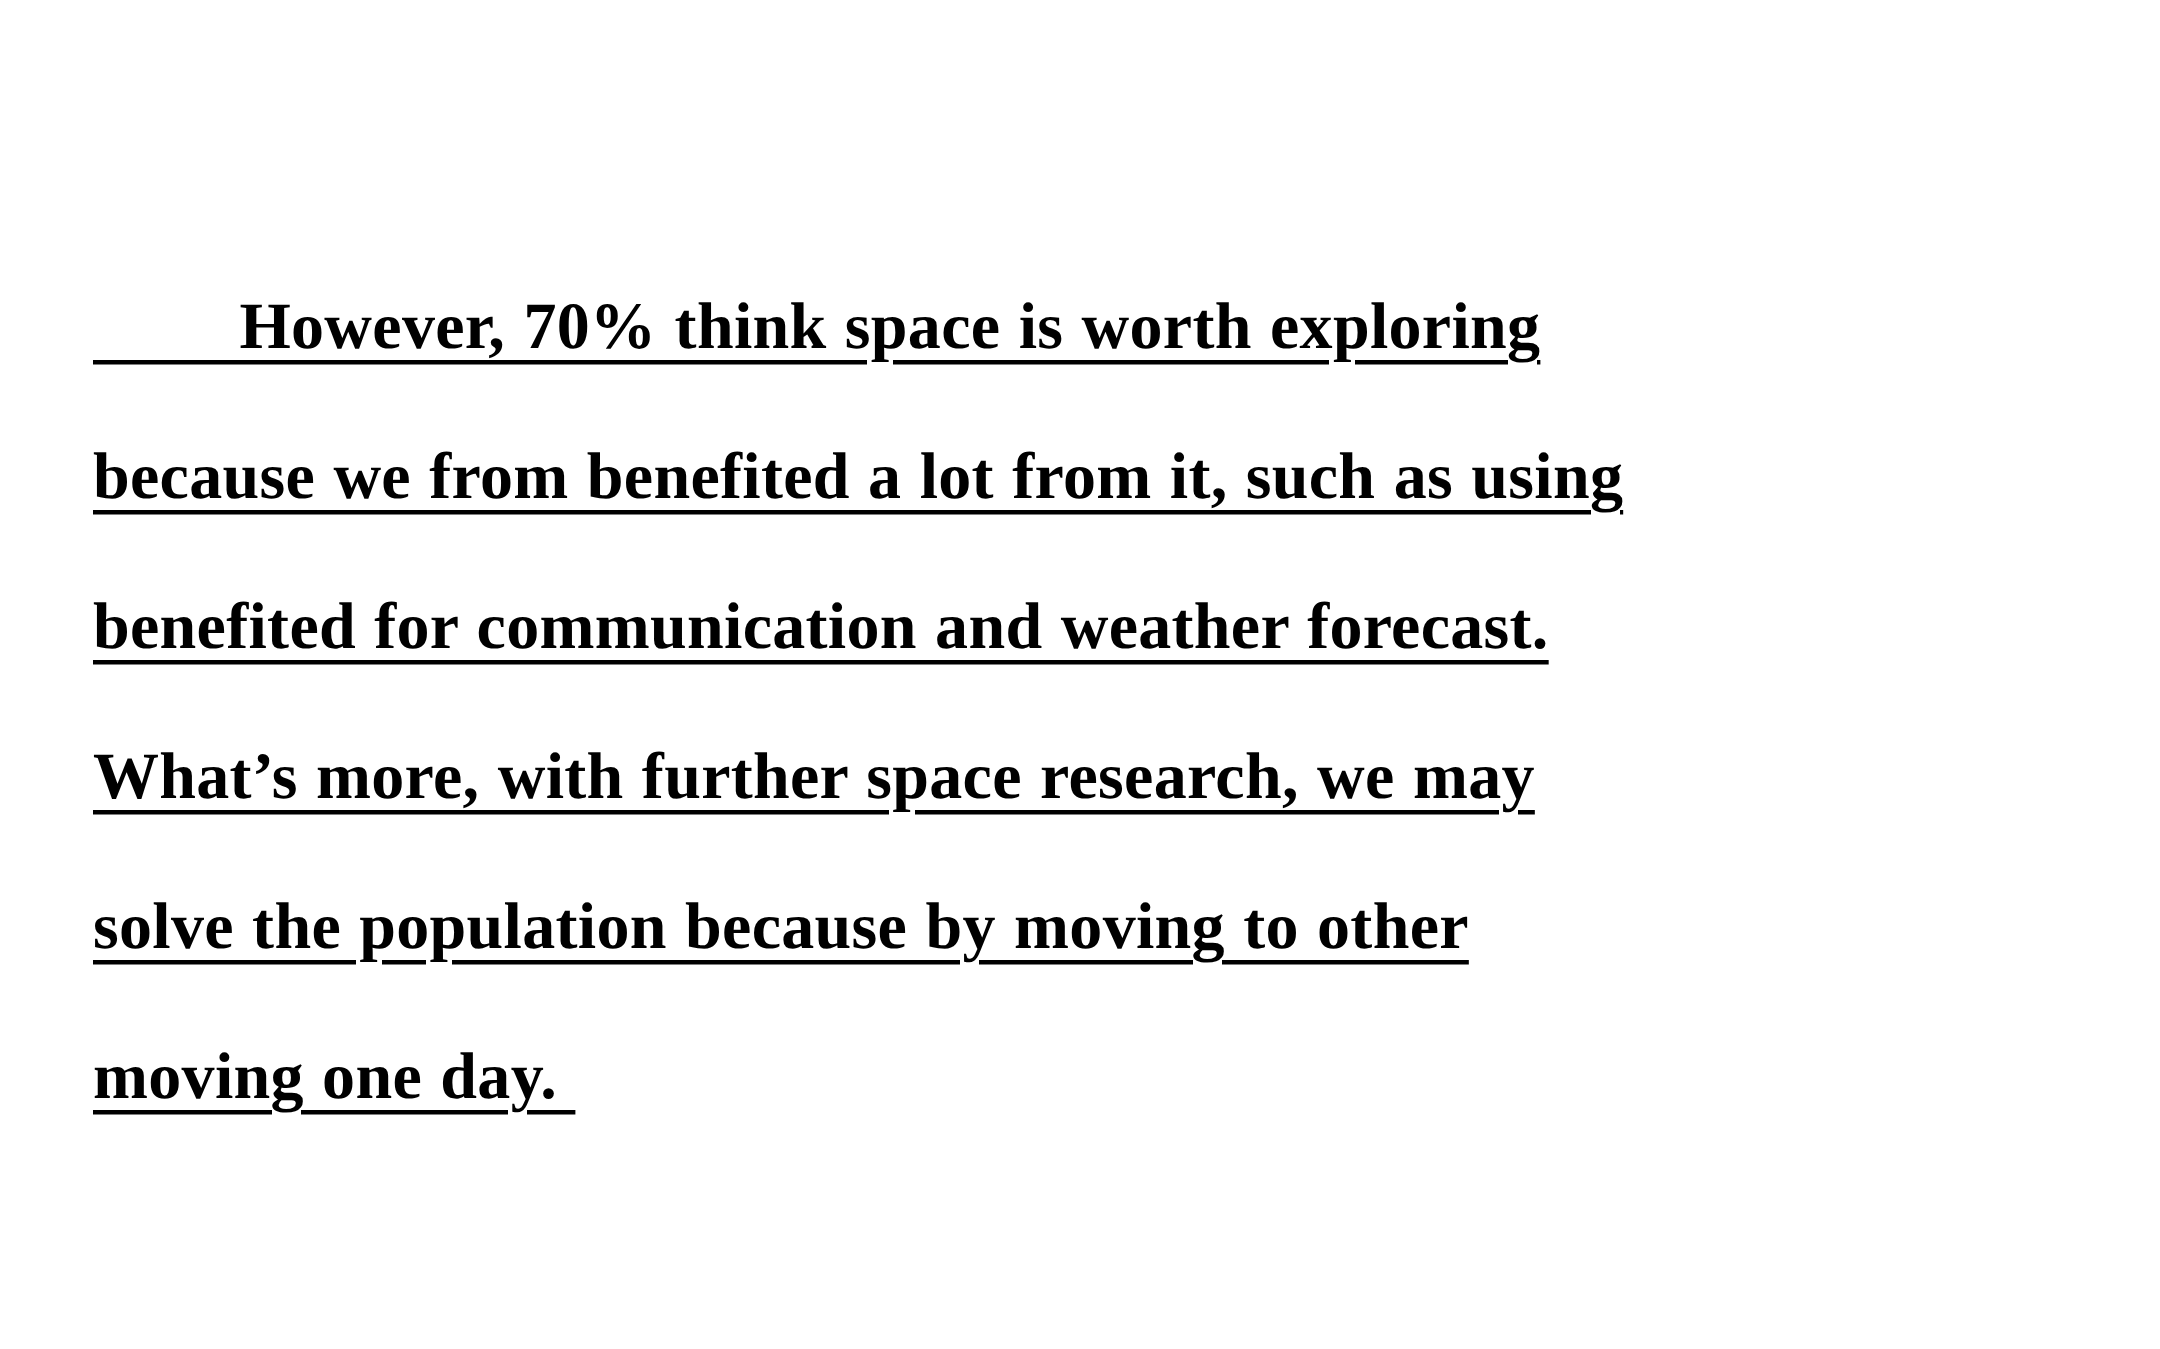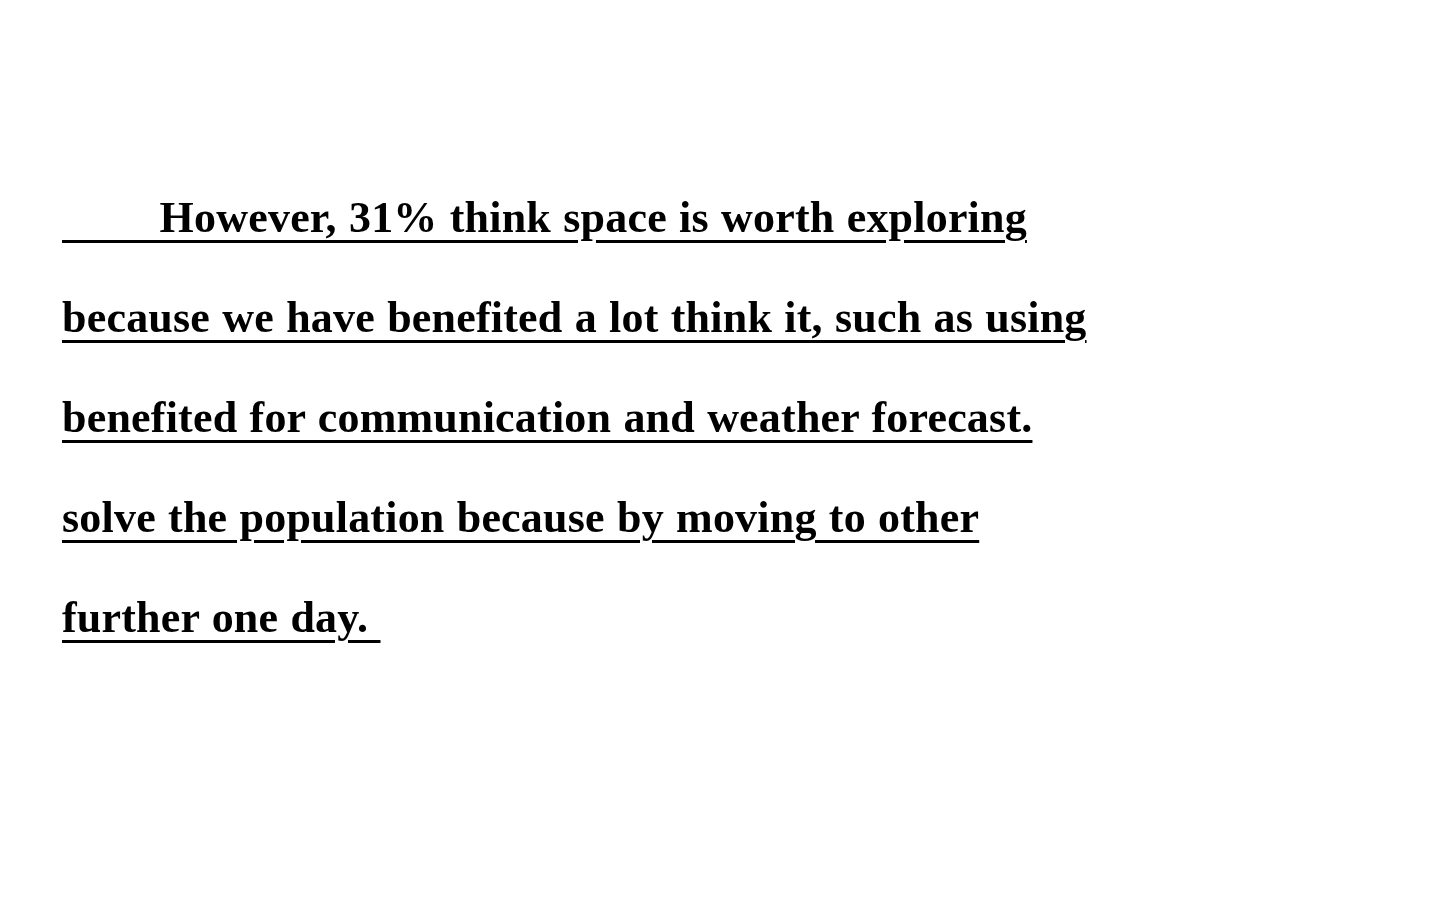--- a/index.html
+++ b/index.html
@@ -44,20 +44,21 @@
     text-underline-offset: 8px;
     white-space: pre;
   }
 </style>
 </head>
 <body>
 
 <div class="slide">
   <div class="text-block">
     <p class="para">
-      <span class="line">        However, 31% think space is worth exploring</span>
-      <span class="line">because we have benefited a lot think it, such as using</span>
+      <span class="line">        However, 70% think space is worth exploring</span>
+      <span class="line">because we from benefited a lot from it, such as using</span>
       <span class="line">benefited for communication and weather forecast.</span>
+      <span class="line">What’s more, with further space research, we may</span>
       <span class="line">solve the population because by moving to other</span>
-      <span class="line">further one day. </span>
+      <span class="line">moving one day. </span>
     </p>
   </div>
 </div>
 
 </body></html>

